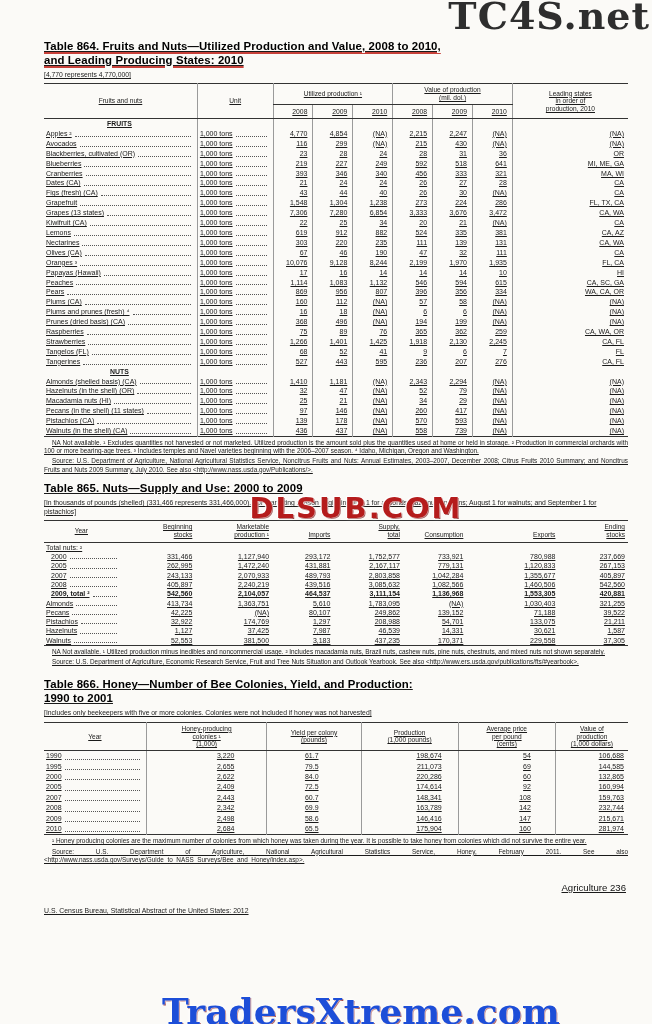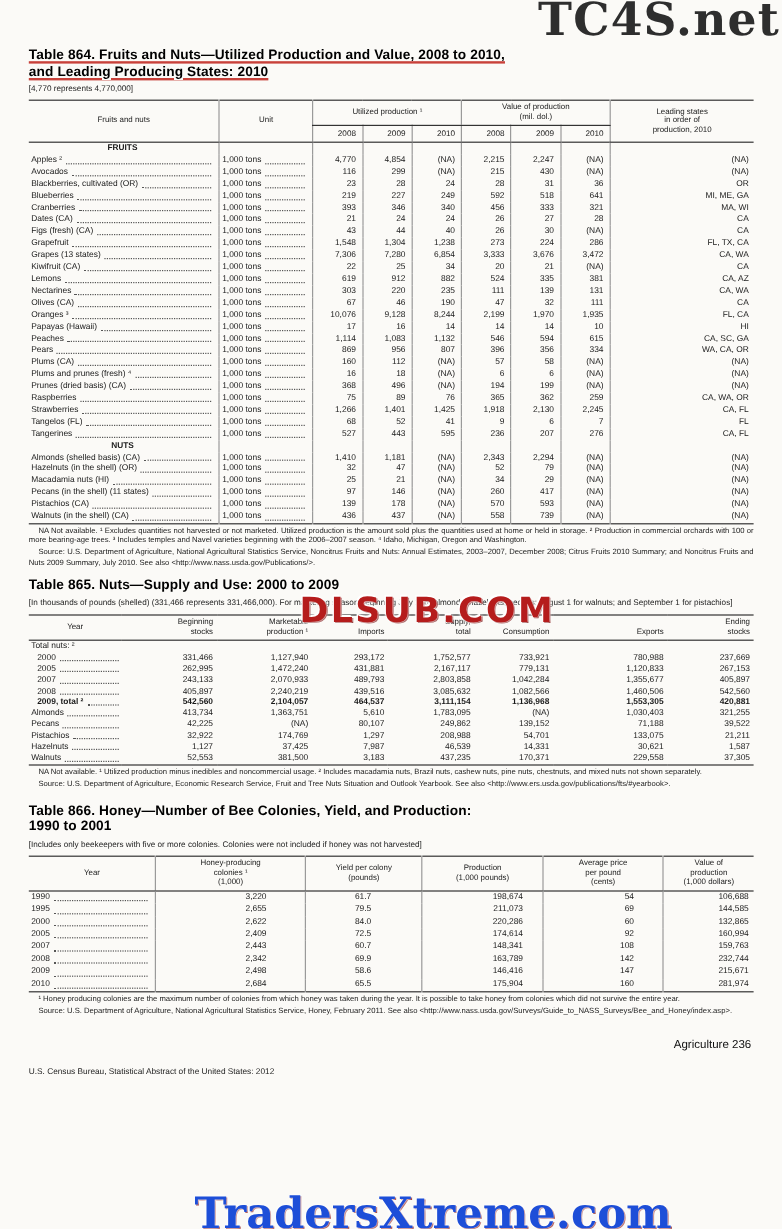--- a/index.html
+++ b/index.html
@@ -2,21 +2,21 @@
 <html><head>
 <meta charset="utf-8">
 <style>
   * { margin:0; padding:0; box-sizing:border-box; }
   html,body { width:652px; height:1024px; }
   body {
     position:relative; overflow:hidden;
     background:#fbfaf7; color:#1a1a1a;
     font-family:"Liberation Sans", sans-serif;
   }
-  .page { position:absolute; inset:0; padding:40px 24px 0 24px; }
+  .page { position:absolute; inset:0; padding:40px 24px 0 44px;text-decoration:underline; }
 
   
   .t-title {
     font-weight:bold; font-size:11.4px; line-height:13.5px;
     white-space:pre-line; letter-spacing:.1px; color:#000;
   }
   .red-ul {
     text-decoration:underline;
     text-decoration-color:#c8413a;
     text-decoration-thickness:1.5px;

